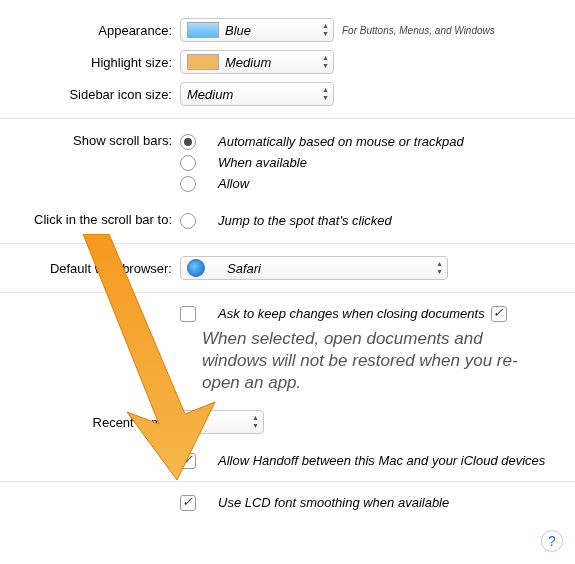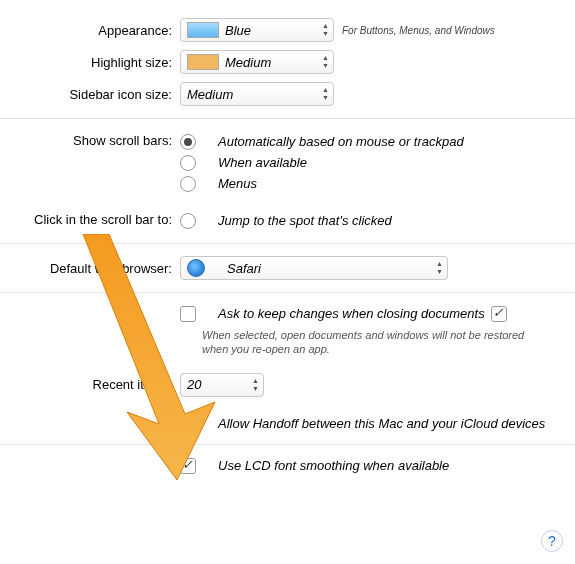--- a/index.html
+++ b/index.html
@@ -41,21 +41,21 @@
   font-size:7px;line-height:8px;color:#555;
   display:flex;flex-direction:column;
 }
 .swatch{
   display:inline-block;width:30px;height:14px;
   border:1px solid #aaa;margin-right:6px;
 }
 .swatch.blue{background:linear-gradient(#a9dcff,#5fb7f1)}
 .swatch.orange{background:#f2b85f}
 .hint{font-size:10px;color:#444}
-.small-hint{font-size:11px;color:#555;line-height:1.3}
+.small-hint{font-size:17px;color:#555;line-height:1.3}
 .divider{border-top:1px solid #e3e3e3;margin:8px 0}
 .radio-group{display:flex;flex-direction:column;gap:4px;padding:2px 0}
 .radio-item,.check-item{display:flex;align-items:center;gap:22px}
 .radio{
   width:14px;height:14px;border:1px solid #999;border-radius:50%;
   background:#fff;position:relative;flex:0 0 auto;margin-top:1px;
 }
 .radio.selected::after{
   content:"";position:absolute;left:3px;top:3px;width:8px;height:8px;
   background:#4a4a4a;border-radius:50%;
@@ -137,21 +137,21 @@
       <div class="radio-item">
         <span class="radio selected"></span>
         <span>Automatically based on mouse or trackpad</span>
       </div>
       <div class="radio-item">
         <span class="radio"></span>
         <span>When available</span>
       </div>
       <div class="radio-item">
         <span class="radio"></span>
-        <span>Menus</span>
+        <span>Allow</span>
       </div>
     </div>
   </div>
 </div>
 
 <div style="height:8px"></div>
 
 <div class="row" style="align-items:flex-start">
   <div class="label-col" style="padding-top:2px">Click in the scroll bar to:</div>
   <div class="ctrl-col">

